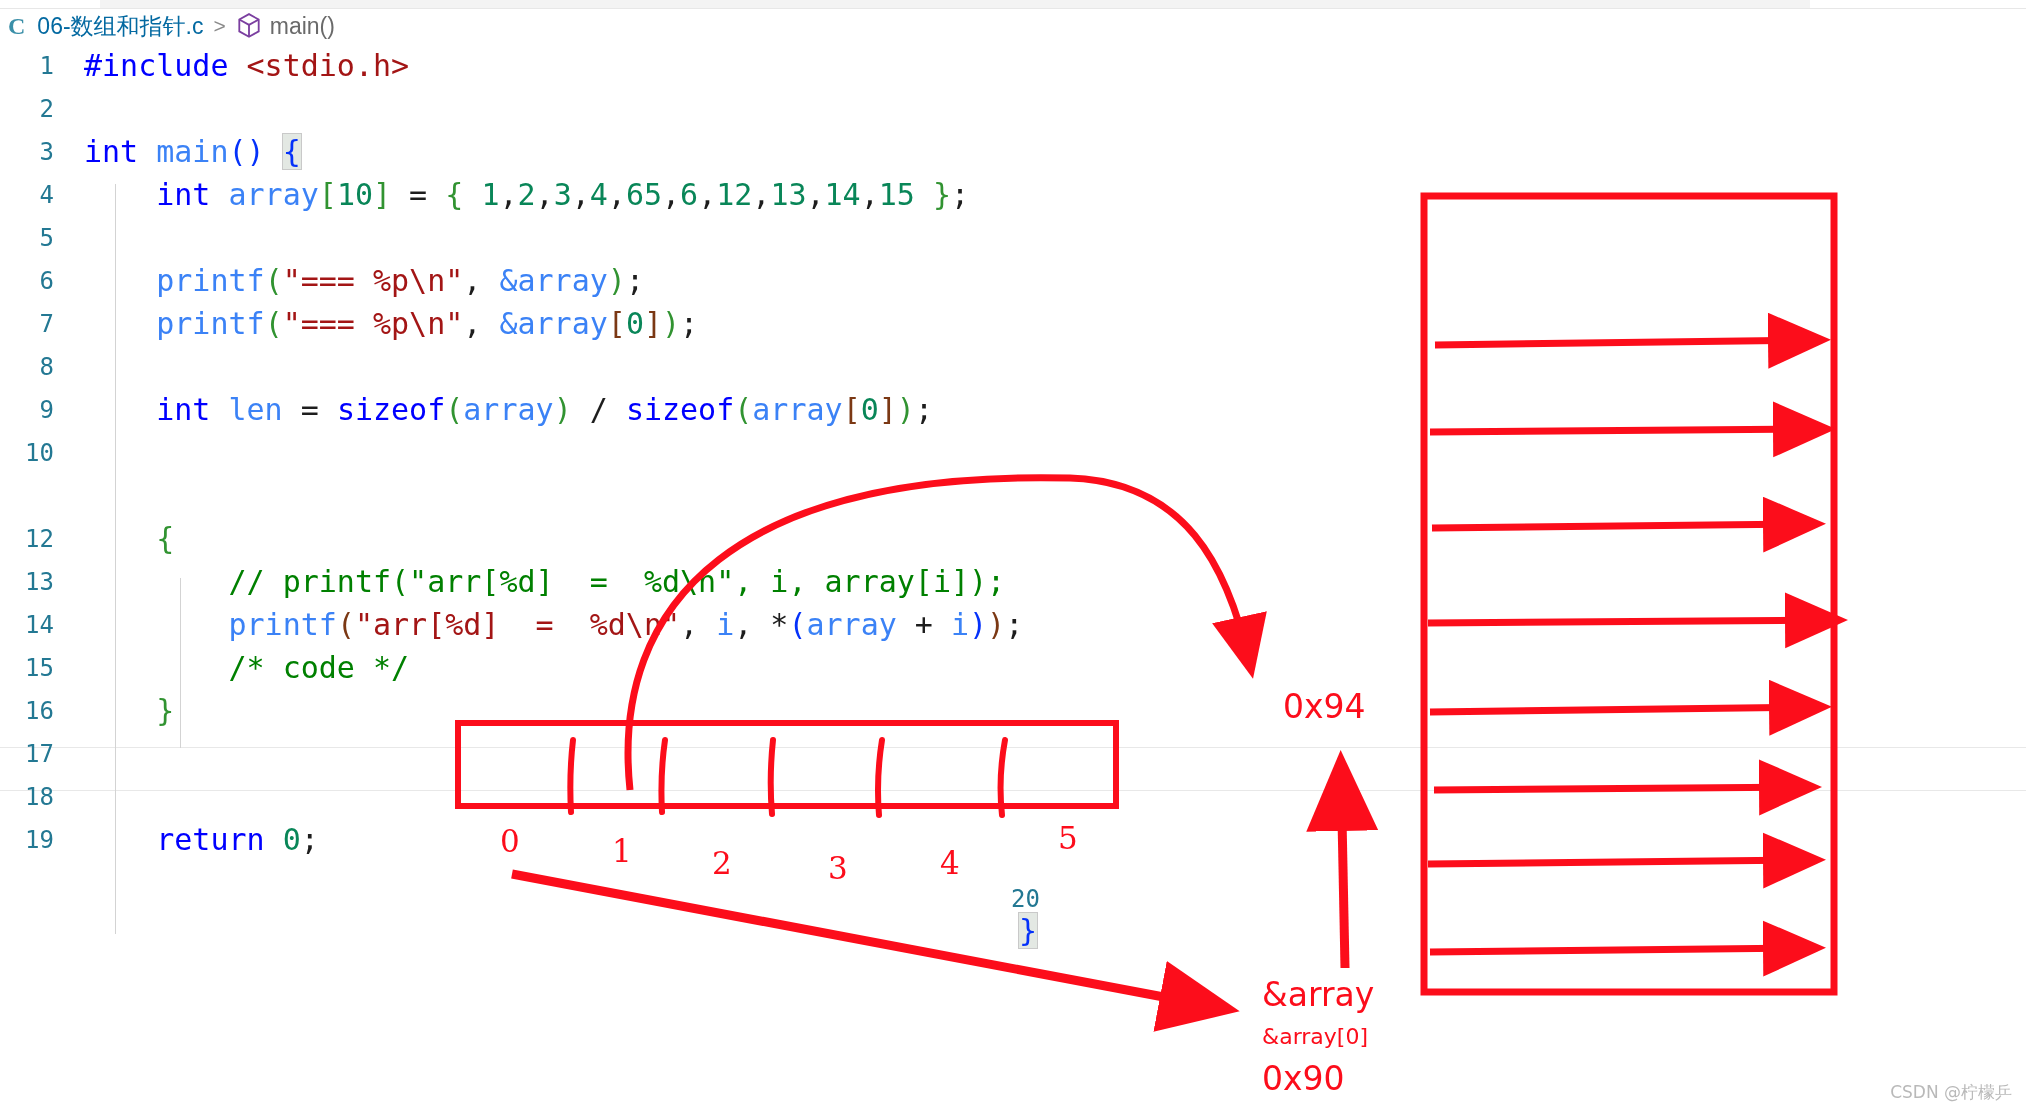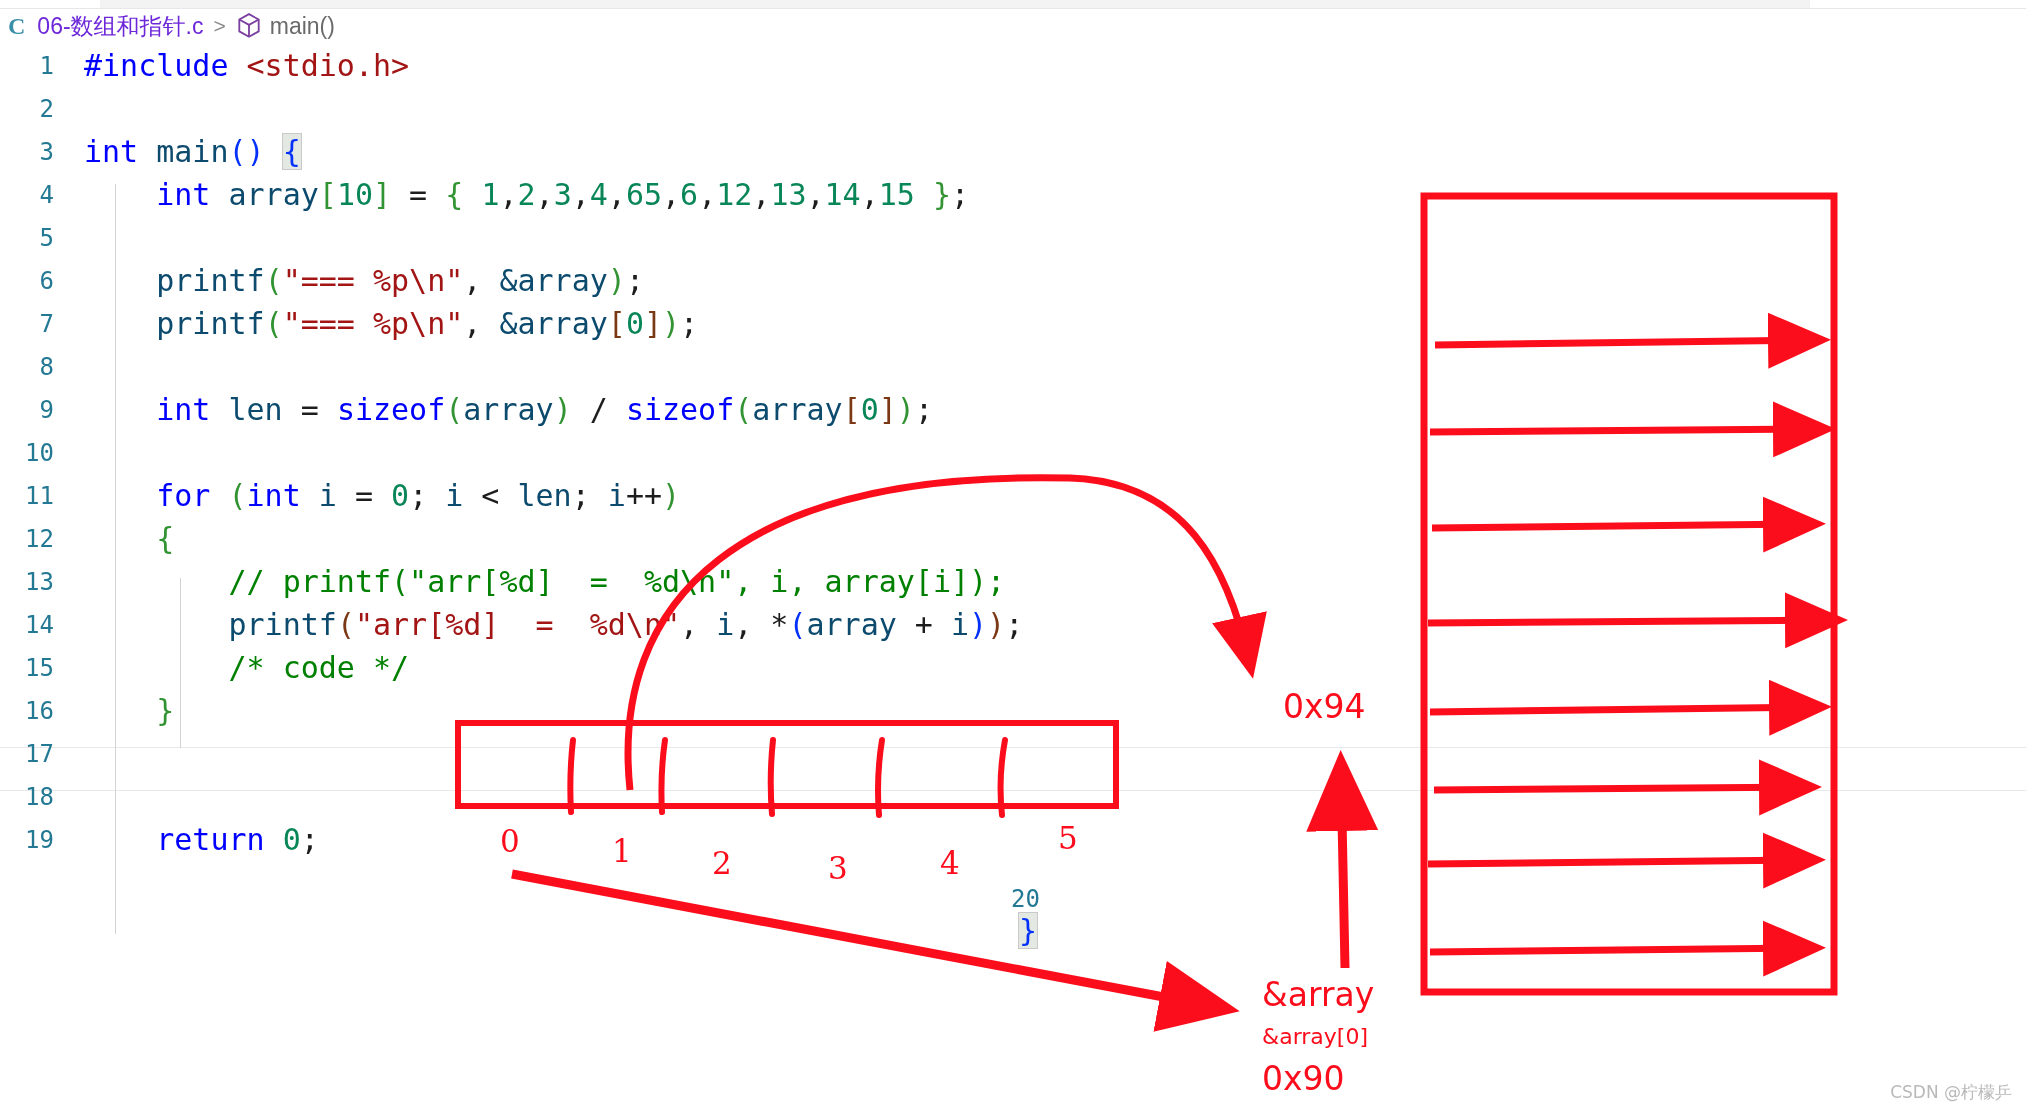--- a/index.html
+++ b/index.html
@@ -27,21 +27,21 @@
     padding-left: 8px;
     box-sizing: border-box;
     font-size: 23px;
     color: #616161;
     white-space: nowrap;
   }
   #breadcrumb .c-badge {
     color: #3b8fa8; font-weight: bold; font-size: 24px;
     margin-right: 12px; font-family: "Liberation Serif", serif;
   }
-  #breadcrumb .crumb-file { color: #6d28d9; font-size: 23px; }
+  #breadcrumb .crumb-file { color: #0369a1; font-size: 23px; }
   #breadcrumb .crumb-sep { color: #8a8a8a; margin: 0 10px; font-size: 21px; }
   #breadcrumb .cube-icon { margin-right: 8px; display:inline-flex; align-items:center; }
   #breadcrumb .crumb-sym { color: #6a6a6a; font-size: 23px; }
 
   
   #editor {
     position: absolute; left: 0; top: 44px; width: 2026px; height: 1068px;
     background: #ffffff;
   }
   .code-line {
@@ -68,21 +68,21 @@
     white-space: pre;
     letter-spacing: 0px;
   }
   .k  { color: #0000ff; }            
   .s  { color: #a31515; }            
   .cm { color: #008000; }            
   .n  { color: #098658; }            
   .p1 { color: #0431fa; }            
   .p2 { color: #319331; }            
   .p3 { color: #7b3814; }            
-  .id { color: #0c4a6e; }
+  .id { color: #3b82f6; }
   .hl { background: #e3e8e3; outline: 1px solid #c9c9c9; }
 
   
   .guide {
     position: absolute;
     width: 1px;
     background: #d3d3d3;
   }
 
   
@@ -190,24 +190,20 @@
   <div class="code-line" style="top:344px;">
     <span class="ln">9</span>
     <span class="code">    <span class="k">int</span> <span class="id">len</span> = <span class="k">sizeof</span><span class="p2">(</span><span class="id">array</span><span class="p2">)</span> / <span class="k">sizeof</span><span class="p2">(</span><span class="id">array</span><span class="p3">[</span><span class="n">0</span><span class="p3">]</span><span class="p2">)</span>;</span>
   </div>
 
   <div class="code-line" style="top:387px;">
     <span class="ln">10</span>
     <span class="code"></span>
   </div>
 
-  <div class="code-line" style="top:430px;">
-    <span class="ln">11</span>
-    <span class="code">    <span class="k">for</span> <span class="p2">(</span><span class="k">int</span> <span class="id">i</span> = <span class="n">0</span>; <span class="id">i</span> &lt; <span class="id">len</span>; <span class="id">i</span>++<span class="p2">)</span></span>
-  </div>
 
   <div class="code-line" style="top:473px;">
     <span class="ln">12</span>
     <span class="code">    <span class="p2">{</span></span>
   </div>
 
   <div class="code-line" style="top:516px;">
     <span class="ln">13</span>
     <span class="code">        <span class="cm">// printf("arr[%d]  =  %d\n", i, array[i]);</span></span>
   </div>

